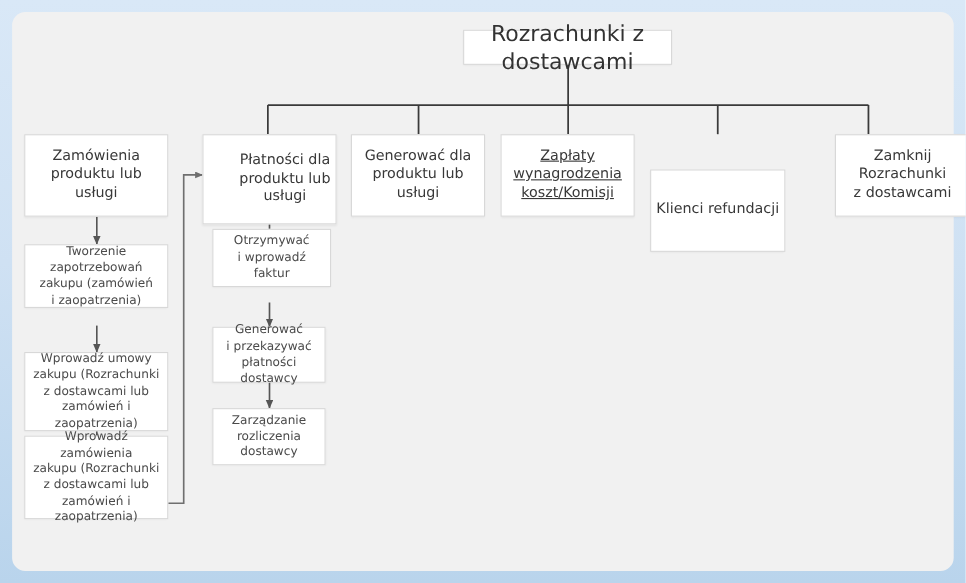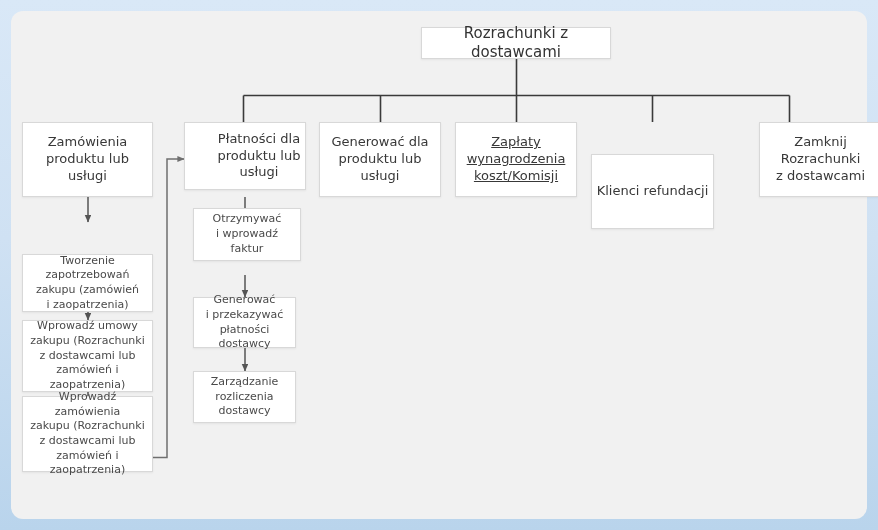--- a/index.html
+++ b/index.html
@@ -40,21 +40,21 @@
     display: flex;
     align-items: center;
     justify-content: center;
     text-align: center;
     color: #3a3a3a;
     line-height: 1.30;
     white-space: pre-line;
     padding: 2px 4px;
   }
   .title-node {
-    font-size: 15px;
+    font-size: 20px;
     color: #333333;
   }
   .lvl1-node {
     font-size: 13px;
     color: #383838;
   }
   .sub-node {
     font-size: 11px;
     color: #4a4a4a;
     line-height: 1.34;
@@ -99,37 +99,37 @@
     <path d="M245,197 L245,222" stroke="#555555" stroke-width="1.5" fill="none" marker-end="url(#arrowMid)"></path>
     <path d="M245,275 L245,297" stroke="#555555" stroke-width="1.5" fill="none" marker-end="url(#arrowMid)"></path>
     <path d="M245,348 L245,371" stroke="#555555" stroke-width="1.5" fill="none" marker-end="url(#arrowMid)"></path>
   </svg>
 
   <div class="node title-node" style="left:421px; top:27px; width:190px; height:32px;">Rozrachunki z dostawcami</div>
 
   <div class="node lvl1-node" style="left:22px; top:122px; width:131px; height:75px;">Zamówienia
 produktu lub usługi</div>
 
-  <div class="node lvl1-node" style="left:184px; top:122px; width:122px; height:68px;padding-left:32px;">Płatności dla
+  <div class="node lvl1-node" style="left:184px; top:122px; width:122px; height:82px;padding-left:32px;">Płatności dla
 produktu lub usługi</div>
 
   <div class="node lvl1-node" style="left:319px; top:122px; width:122px; height:75px;">Generować dla
 produktu lub usługi</div>
 
   <div class="node lvl1-node" style="left:455px; top:122px; width:122px; height:75px;text-decoration:underline;">Zapłaty
 wynagrodzenia
 koszt/Komisji</div>
 
   <div class="node lvl1-node" style="left:591px; top:122px; width:123px; height:75px;margin-top:32px;">Klienci refundacji</div>
 
   <div class="node lvl1-node" style="left:727px; top:122px; width:123px; height:75px;margin-left:32px;">Zamknij
 Rozrachunki
 z dostawcami</div>
 
-  <div class="node sub-node" style="left:22px; top:222px; width:131px; height:58px;margin-top:32px;">Tworzenie zapotrzebowań
+  <div class="node sub-node" style="left:22px; top:222px; width:131px; height:58px;">Tworzenie zapotrzebowań
 zakupu (zamówień
 i zaopatrzenia)</div>
 
   <div class="node sub-node" style="left:22px; top:320px; width:131px; height:72px;">Wprowadź umowy
 zakupu (Rozrachunki
 z dostawcami lub
 zamówień i zaopatrzenia)</div>
 
   <div class="node sub-node" style="left:22px; top:396px; width:131px; height:76px;">Wprowadź zamówienia
 zakupu (Rozrachunki

